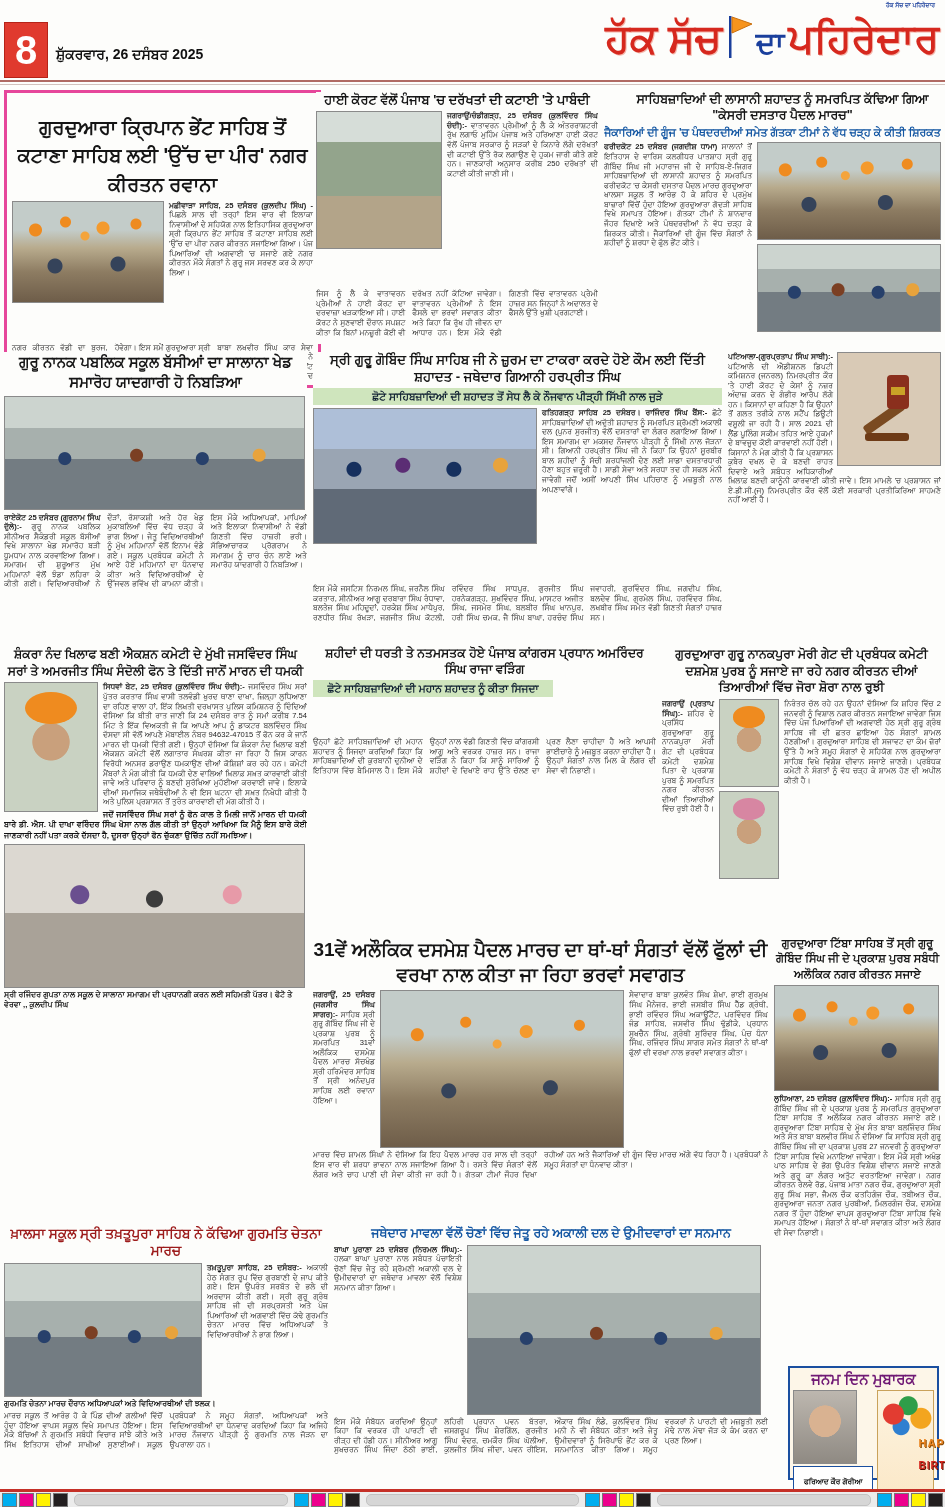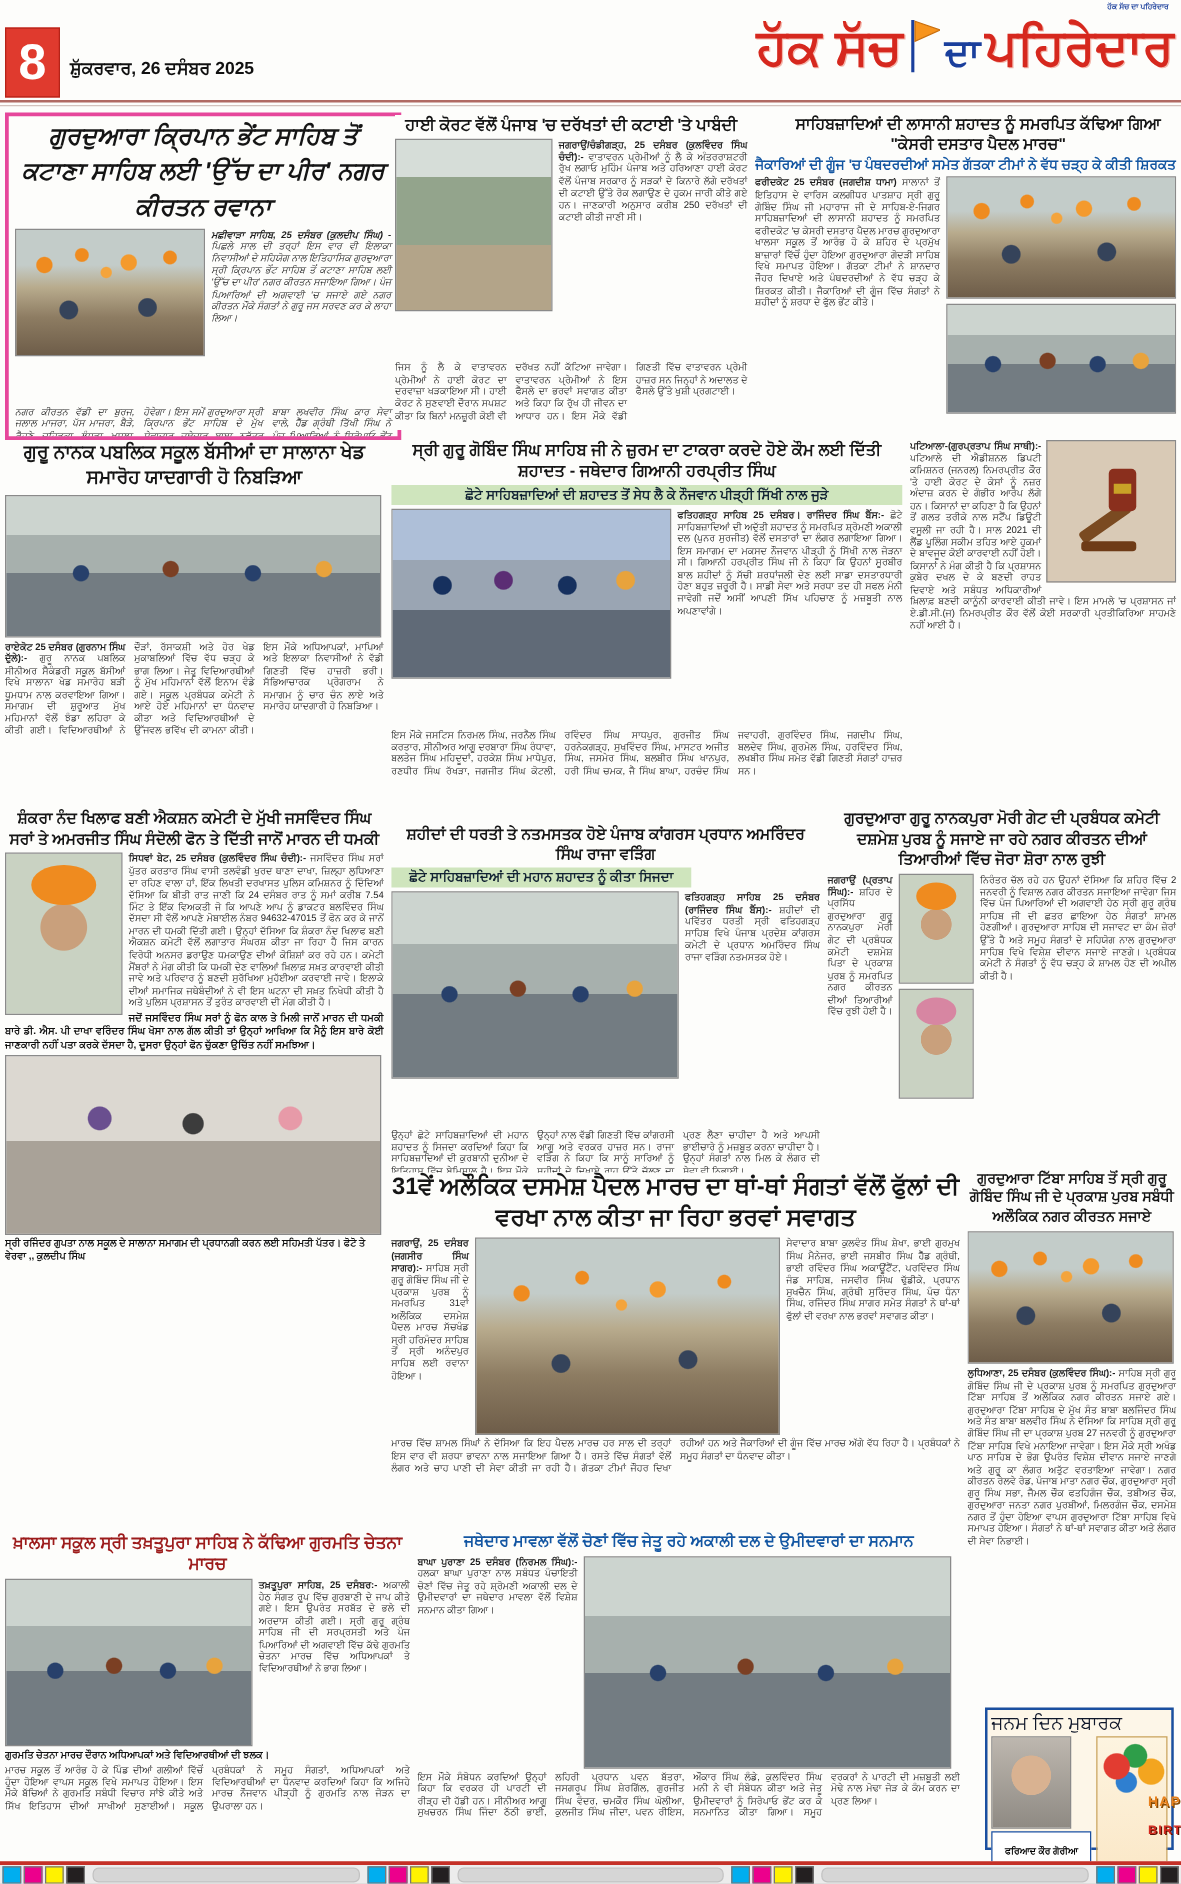--- a/index.html
+++ b/index.html
@@ -13,28 +13,28 @@
   .m-rule1{position:absolute;left:0;top:80px;width:945px;border-top:2px solid #b06a63;}
   .m-rule2{position:absolute;left:0;top:84px;width:945px;border-top:1px solid #d3c2bd;}
   .logo{position:absolute;right:6px;top:14px;display:flex;align-items:flex-end;gap:4px;
         font-weight:bold;font-size:40px;line-height:1;}
   .l-red{color:#d6281e;text-shadow:1px 1px 0 #f4b8ad;}
   .l-blue{color:#1a3f9c;font-size:30px;}
   .logo-tag{position:absolute;right:10px;top:2px;font-size:6px;color:#1a3f9c;font-weight:bold;}
   .flagwrap{width:26px;height:44px;position:relative;flex:none;}
   
   .art{position:absolute;overflow:hidden;background:#fdfdfb;}
-  #art-a{left:4px;top:90px;width:301px;height:252px;border:3px solid #e6479b;padding:2px 5px;font-style:italic;}
+  #art-a{left:4px;top:90px;width:301px;height:252px;border:3px solid #e6479b;padding:20px 5px;}
   #art-b{left:316px;top:92px;width:282px;height:252px;}
   #art-c{left:604px;top:92px;width:337px;height:252px;}
   #art-d{left:4px;top:352px;width:303px;height:288px;}
   #art-e{left:313px;top:352px;width:409px;height:288px;}
   #art-f{left:728px;top:352px;width:213px;height:288px;}
   #art-g{left:4px;top:646px;width:303px;height:572px;}
-  #art-h{left:313px;top:660px;width:343px;height:286px;}
+  #art-h{left:313px;top:646px;width:343px;height:286px;}
   #art-i{left:662px;top:646px;width:279px;height:286px;}
   #art-j{left:313px;top:938px;width:455px;height:282px;}
   #art-k{left:774px;top:936px;width:167px;height:424px;}
   #art-l{left:4px;top:1226px;width:324px;height:258px;}
   #art-m{left:334px;top:1226px;width:434px;height:258px;}
   .hl{margin:0 0 3px 0;font-weight:bold;color:#151515;text-align:center;line-height:1.25;}
   .hl-a{font-size:19.5px;line-height:1.45;}
   .hl-b{font-size:13px;}
   .hl-c{font-size:12.6px;margin-left:20px;}
   .hl-d{font-size:15px;line-height:1.35;}
@@ -94,21 +94,21 @@
                border-radius:50%;background:#ef8b1f;}
   .ph-p-pink::after{content:"";position:absolute;left:22%;right:22%;top:7%;height:25%;
                border-radius:50%;background:#d786a2;}
   .ph-gavel{background:#d9cab6;display:flex;align-items:center;justify-content:center;}
   .ph-baby{background:radial-gradient(circle at 50% 42%,#d9b291 0 30%,rgba(0,0,0,0) 31%),
            linear-gradient(#bdb7af,#8f8a83);}
   .photo-stack{display:flex;flex-direction:column;gap:4px;flex:none;}
   
   #bday{position:absolute;left:788px;top:1366px;width:151px;height:114px;border:2px solid #1a4fa0;
         background:#fdf6e8;padding:2px 3px;box-sizing:border-box;}
-  .bday-title{margin:0;text-align:left;color:#0f172a;font-weight:normal;font-size:15px;}
+  .bday-title{margin:0;text-align:center;color:#701a75;font-weight:bold;font-size:15px;}
   .bday-row{display:flex;gap:4px;margin-top:2px;}
   .bday-photo-wrap{display:flex;flex-direction:column;gap:2px;}
   .bday-cap{border:1px solid #1a4fa0;background:#fff;font-size:7.4px;font-weight:bold;
             text-align:center;padding:10px;}
   .balloons{position:relative;flex:1;border:1px solid #c9a25a;background:
      radial-gradient(circle at 28% 22%,#e23c31 0 10px,rgba(0,0,0,0) 11px),
      radial-gradient(circle at 55% 14%,#2e9e49 0 9px,rgba(0,0,0,0) 10px),
      radial-gradient(circle at 78% 26%,#f3a51f 0 10px,rgba(0,0,0,0) 11px),
      radial-gradient(circle at 42% 34%,#2f7fd0 0 8px,rgba(0,0,0,0) 9px),
      linear-gradient(#fdf4e0,#fbe8c8);}
@@ -212,24 +212,20 @@
     <div class="photo ph-portrait ph-p-orange" style="width:92px;height:128px;float:left;margin:0 5px 3px 0;"></div>
     <p class="body"><b class="dl">ਸਿਧਵਾਂ ਬੇਟ, 25 ਦਸੰਬਰ (ਕੁਲਵਿੰਦਰ ਸਿੰਘ ਚੰਦੀ):-</b> <span>ਜਸਵਿੰਦਰ ਸਿੰਘ ਸਰਾਂ ਪੁੱਤਰ ਕਰਤਾਰ ਸਿੰਘ ਵਾਸੀ ਤਲਵੰਡੀ ਖੁਰਦ ਥਾਣਾ ਦਾਖਾ, ਜ਼ਿਲ੍ਹਾ ਲੁਧਿਆਣਾ ਦਾ ਰਹਿਣ ਵਾਲਾ ਹਾਂ, ਇੱਕ ਲਿਖਤੀ ਦਰਖਾਸਤ ਪੁਲਿਸ ਕਮਿਸ਼ਨਰ ਨੂੰ ਦਿੰਦਿਆਂ ਦੱਸਿਆ ਕਿ ਬੀਤੀ ਰਾਤ ਜਾਣੀ ਕਿ 24 ਦਸੰਬਰ ਰਾਤ ਨੂੰ ਸਮਾਂ ਕਰੀਬ 7.54 ਮਿੰਟ ਤੇ ਇੱਕ ਵਿਅਕਤੀ ਜੋ ਕਿ ਆਪਣੇ ਆਪ ਨੂੰ ਡਾਕਟਰ ਬਲਵਿੰਦਰ ਸਿੰਘ ਦੱਸਦਾ ਸੀ ਵੱਲੋਂ ਆਪਣੇ ਮੋਬਾਈਲ ਨੰਬਰ 94632-47015 ਤੋਂ ਫੋਨ ਕਰ ਕੇ ਜਾਨੋਂ ਮਾਰਨ ਦੀ ਧਮਕੀ ਦਿੱਤੀ ਗਈ। ਉਨ੍ਹਾਂ ਦੱਸਿਆ ਕਿ ਸ਼ੰਕਰਾ ਨੰਦ ਖਿਲਾਫ ਬਣੀ ਐਕਸ਼ਨ ਕਮੇਟੀ ਵੱਲੋਂ ਲਗਾਤਾਰ ਸੰਘਰਸ਼ ਕੀਤਾ ਜਾ ਰਿਹਾ ਹੈ ਜਿਸ ਕਾਰਨ ਵਿਰੋਧੀ ਅਨਸਰ ਡਰਾਉਣ ਧਮਕਾਉਣ ਦੀਆਂ ਕੋਸ਼ਿਸ਼ਾਂ ਕਰ ਰਹੇ ਹਨ। ਕਮੇਟੀ ਮੈਂਬਰਾਂ ਨੇ ਮੰਗ ਕੀਤੀ ਕਿ ਧਮਕੀ ਦੇਣ ਵਾਲਿਆਂ ਖ਼ਿਲਾਫ਼ ਸਖ਼ਤ ਕਾਰਵਾਈ ਕੀਤੀ ਜਾਵੇ ਅਤੇ ਪਰਿਵਾਰ ਨੂੰ ਬਣਦੀ ਸੁਰੱਖਿਆ ਮੁਹੱਈਆ ਕਰਵਾਈ ਜਾਵੇ। ਇਲਾਕੇ ਦੀਆਂ ਸਮਾਜਿਕ ਜਥੇਬੰਦੀਆਂ ਨੇ ਵੀ ਇਸ ਘਟਨਾ ਦੀ ਸਖ਼ਤ ਨਿਖੇਧੀ ਕੀਤੀ ਹੈ ਅਤੇ ਪੁਲਿਸ ਪ੍ਰਸ਼ਾਸਨ ਤੋਂ ਤੁਰੰਤ ਕਾਰਵਾਈ ਦੀ ਮੰਗ ਕੀਤੀ ਹੈ।</span></p>
     <p class="midpara">ਜਦੋਂ ਜਸਵਿੰਦਰ ਸਿੰਘ ਸਰਾਂ ਨੂੰ ਫੋਨ ਕਾਲ ਤੇ ਮਿਲੀ ਜਾਨੋਂ ਮਾਰਨ ਦੀ ਧਮਕੀ ਬਾਰੇ ਡੀ. ਐਸ. ਪੀ ਦਾਖਾ ਵਰਿੰਦਰ ਸਿੰਘ ਖੋਸਾ ਨਾਲ ਗੱਲ ਕੀਤੀ ਤਾਂ ਉਨ੍ਹਾਂ ਆਖਿਆ ਕਿ ਮੈਨੂੰ ਇਸ ਬਾਰੇ ਕੋਈ ਜਾਣਕਾਰੀ ਨਹੀਂ ਪਤਾ ਕਰਕੇ ਦੱਸਦਾ ਹੈ, ਦੂਸਰਾ ਉਨ੍ਹਾਂ ਫੋਨ ਚੁੱਕਣਾ ਉਚਿੱਤ ਨਹੀਂ ਸਮਝਿਆ।</p>
     <div class="photo ph-grey" style="width:299px;height:142px;"></div>
     <p class="cap">ਸ੍ਰੀ ਰਜਿੰਦਰ ਗੁਪਤਾ ਨਾਲ ਸਕੂਲ ਦੇ ਸਾਲਾਨਾ ਸਮਾਗਮ ਦੀ ਪ੍ਰਧਾਨਗੀ ਕਰਨ ਲਈ ਸਹਿਮਤੀ ਪੱਤਰ। ਫੋਟੋ ਤੇ ਵੇਰਵਾ ,, ਕੁਲਦੀਪ ਸਿੰਘ</p>
   </section>
 
   <section class="art" id="art-h">
     <h2 class="hl hl-h">ਸ਼ਹੀਦਾਂ ਦੀ ਧਰਤੀ ਤੇ ਨਤਮਸਤਕ ਹੋਏ ਪੰਜਾਬ ਕਾਂਗਰਸ ਪ੍ਰਧਾਨ ਅਮਰਿੰਦਰ ਸਿੰਘ ਰਾਜਾ ਵੜਿੰਗ</h2>
     <p class="sub-green" style="width:240px;margin-left:0;">ਛੋਟੇ ਸਾਹਿਬਜ਼ਾਦਿਆਂ ਦੀ ਮਹਾਨ ਸ਼ਹਾਦਤ ਨੂੰ ਕੀਤਾ ਸਿਜਦਾ</p>
-    <div class="row">
-      <div class="photo ph-crowdblue" style="width:228px;height:148px;"></div>
-      <p class="body"><b class="dl">ਫਤਿਹਗੜ੍ਹ ਸਾਹਿਬ 25 ਦਸੰਬਰ (ਰਾਜਿੰਦਰ ਸਿੰਘ ਬੈਂਸ):-</b> <span>ਸ਼ਹੀਦਾਂ ਦੀ ਪਵਿੱਤਰ ਧਰਤੀ ਸ੍ਰੀ ਫਤਿਹਗੜ੍ਹ ਸਾਹਿਬ ਵਿਖੇ ਪੰਜਾਬ ਪ੍ਰਦੇਸ਼ ਕਾਂਗਰਸ ਕਮੇਟੀ ਦੇ ਪ੍ਰਧਾਨ ਅਮਰਿੰਦਰ ਸਿੰਘ ਰਾਜਾ ਵੜਿੰਗ ਨਤਮਸਤਕ ਹੋਏ।</span></p>
-    </div>
     <p class="body cols3" style="height:84px;">ਉਨ੍ਹਾਂ ਛੋਟੇ ਸਾਹਿਬਜ਼ਾਦਿਆਂ ਦੀ ਮਹਾਨ ਸ਼ਹਾਦਤ ਨੂੰ ਸਿਜਦਾ ਕਰਦਿਆਂ ਕਿਹਾ ਕਿ ਸਾਹਿਬਜ਼ਾਦਿਆਂ ਦੀ ਕੁਰਬਾਨੀ ਦੁਨੀਆ ਦੇ ਇਤਿਹਾਸ ਵਿੱਚ ਬੇਮਿਸਾਲ ਹੈ। ਇਸ ਮੌਕੇ ਉਨ੍ਹਾਂ ਨਾਲ ਵੱਡੀ ਗਿਣਤੀ ਵਿੱਚ ਕਾਂਗਰਸੀ ਆਗੂ ਅਤੇ ਵਰਕਰ ਹਾਜ਼ਰ ਸਨ। ਰਾਜਾ ਵੜਿੰਗ ਨੇ ਕਿਹਾ ਕਿ ਸਾਨੂੰ ਸਾਰਿਆਂ ਨੂੰ ਸ਼ਹੀਦਾਂ ਦੇ ਦਿਖਾਏ ਰਾਹ ਉੱਤੇ ਚੱਲਣ ਦਾ ਪ੍ਰਣ ਲੈਣਾ ਚਾਹੀਦਾ ਹੈ ਅਤੇ ਆਪਸੀ ਭਾਈਚਾਰੇ ਨੂੰ ਮਜ਼ਬੂਤ ਕਰਨਾ ਚਾਹੀਦਾ ਹੈ। ਉਨ੍ਹਾਂ ਸੰਗਤਾਂ ਨਾਲ ਮਿਲ ਕੇ ਲੰਗਰ ਦੀ ਸੇਵਾ ਵੀ ਨਿਭਾਈ।</p>
   </section>
 
   <section class="art" id="art-i">
     <h2 class="hl hl-i">ਗੁਰਦੁਆਰਾ ਗੁਰੂ ਨਾਨਕਪੁਰਾ ਮੋਰੀ ਗੇਟ ਦੀ ਪ੍ਰਬੰਧਕ ਕਮੇਟੀ ਦਸ਼ਮੇਸ਼ ਪੁਰਬ ਨੂੰ ਸਜਾਏ ਜਾ ਰਹੇ ਨਗਰ ਕੀਰਤਨ ਦੀਆਂ ਤਿਆਰੀਆਂ ਵਿੱਚ ਜੋਰਾ ਸ਼ੋਰਾ ਨਾਲ ਰੁਝੀ</h2>
     <div class="row">
       <p class="body" style="flex:0 0 52px;"><b class="dl">ਜਗਰਾਉਂ (ਪ੍ਰਤਾਪ ਸਿੰਘ):-</b> <span>ਸ਼ਹਿਰ ਦੇ ਪ੍ਰਸਿੱਧ ਗੁਰਦੁਆਰਾ ਗੁਰੂ ਨਾਨਕਪੁਰਾ ਮੋਰੀ ਗੇਟ ਦੀ ਪ੍ਰਬੰਧਕ ਕਮੇਟੀ ਦਸ਼ਮੇਸ਼ ਪਿਤਾ ਦੇ ਪ੍ਰਕਾਸ਼ ਪੁਰਬ ਨੂੰ ਸਮਰਪਿਤ ਨਗਰ ਕੀਰਤਨ ਦੀਆਂ ਤਿਆਰੀਆਂ ਵਿੱਚ ਰੁਝੀ ਹੋਈ ਹੈ।</span></p>
       <div class="photo-stack">
         <div class="photo ph-portrait ph-p-orange" style="width:58px;height:86px;"></div>
         <div class="photo ph-portrait ph-p-pink" style="width:58px;height:86px;"></div>

